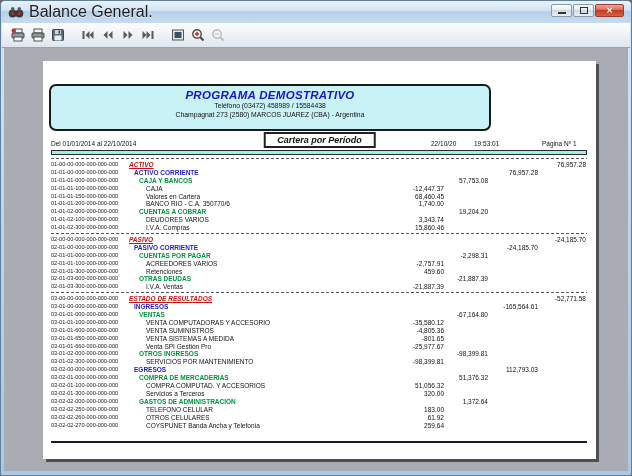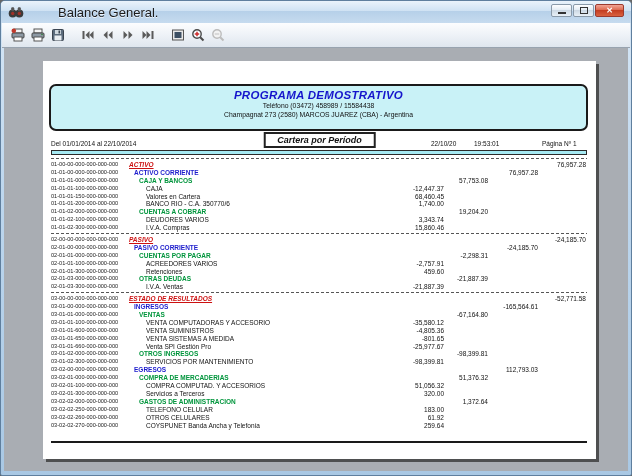--- a/index.html
+++ b/index.html
@@ -3,39 +3,39 @@
 <meta charset="utf-8">
 <style>
   html,body{margin:0;padding:0;background:#666;font-family:"Liberation Sans",sans-serif;}
   .window{position:relative;width:632px;height:476px;
     background:linear-gradient(180deg,#d7e7f6 0%,#bed7ee 40%,#a9c8e4 100%);
     border:1px solid #5f7f9e;border-radius:5px 5px 2px 2px;box-sizing:border-box;overflow:hidden;}
   
   .titlebar{position:absolute;left:0;top:0;right:0;height:22px;display:flex;align-items:center;
     background:linear-gradient(180deg,#eaf3fb 0%,#cfe2f3 45%,#b6d0e9 46%,#c6dbef 100%);}
   .app-icon{width:16px;height:16px;margin:0 5px 0 7px;flex:0 0 auto;}
-  .title-text{font-size:13px;color:#1c1c1c;text-shadow:0 1px 0 rgba(255,255,255,.7);margin-left:29px;}
+  .title-text{font-size:16px;color:#1c1c1c;text-shadow:0 1px 0 rgba(255,255,255,.7);}
   .winctrls{position:absolute;right:7px;top:3px;display:flex;gap:1px;}
   .wbtn{width:21px;height:13px;border:1px solid #8a9aa9;border-radius:2px;box-sizing:border-box;
     background:linear-gradient(180deg,#fdfeff 0%,#e3ecf4 45%,#cdd9e4 50%,#e8f0f7 100%);
     display:flex;align-items:center;justify-content:center;font-size:8px;color:#333;line-height:1;}
   .wbtn.close{width:29px;border-color:#9b3a2e;color:#fff;font-weight:bold;
     background:linear-gradient(180deg,#f2a494 0%,#dd6a50 45%,#c43e22 50%,#d9613f 100%);}
   .minbar{display:block;width:8px;height:2px;background:#333;margin-top:5px;}
   .maxbox{display:block;width:8px;height:7px;border:1.5px solid #333;box-sizing:border-box;background:transparent;}
   
   .toolbar{position:absolute;left:1px;top:22px;right:1px;height:24px;display:flex;align-items:center;
     background:linear-gradient(180deg,#fcfdfe 0%,#eef2f7 50%,#dfe6ee 100%);border-bottom:1px solid #98a3af;padding-left:6px;}
   .tbtn{width:20px;height:20px;display:flex;align-items:center;justify-content:center;border-radius:2px;}
   .tgap{width:10px;}
   
   .content{position:absolute;left:3px;right:3px;top:47px;bottom:4px;background:#a9adb3;overflow:hidden;}
   .page{position:absolute;left:39px;top:13px;width:553px;height:398px;background:#fff;
     box-shadow:3px 3px 0 rgba(55,55,55,.8);}
-  .hdrbox{position:absolute;left:6px;top:23px;width:539px;height:47px;background:#c9f2f7;
+  .hdrbox{position:absolute;left:6px;top:23px;width:442px;height:47px;background:#c9f2f7;
     border:2px solid #1a1a1a;border-radius:7px;box-sizing:border-box;text-align:center;padding-top:3px;}
   .company{font-size:11.5px;font-weight:bold;font-style:italic;color:#1515cc;letter-spacing:.3px;}
   .hline{font-size:6.8px;color:#111;line-height:9px;}
   .titlebox{position:absolute;left:50%;transform:translateX(-50%);top:71px;border:2px solid #222;
     background:#fff;padding:1px 12px;font-size:9px;font-weight:bold;font-style:italic;color:#111;white-space:nowrap;}
   .meta{position:absolute;font-size:6.5px;color:#111;top:79px;white-space:nowrap;}
   .m-period{left:8px;}
   .m-date{left:388px;}
   .m-time{left:431px;}
   .m-page{left:499px;}

